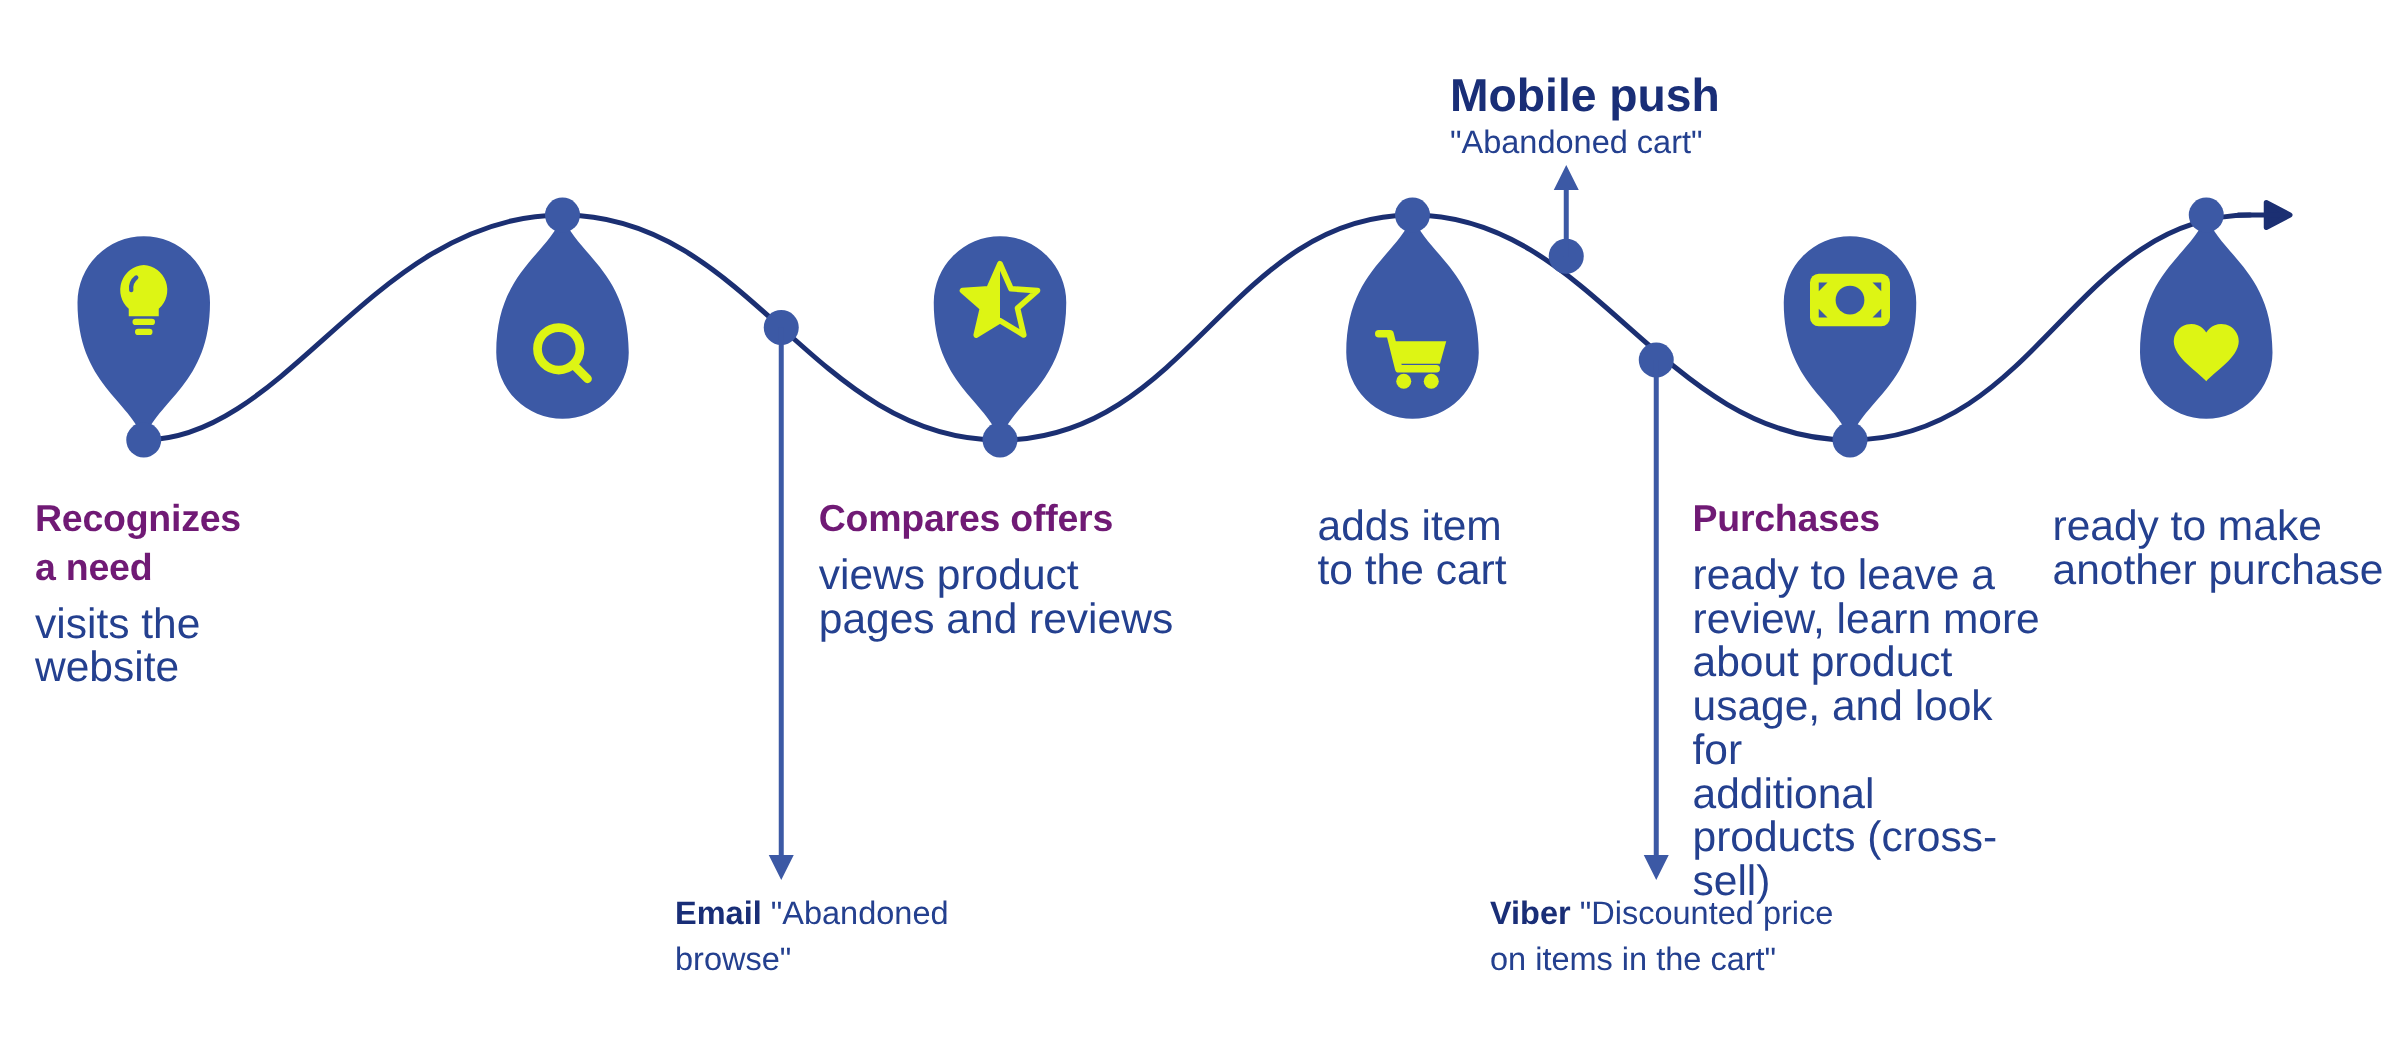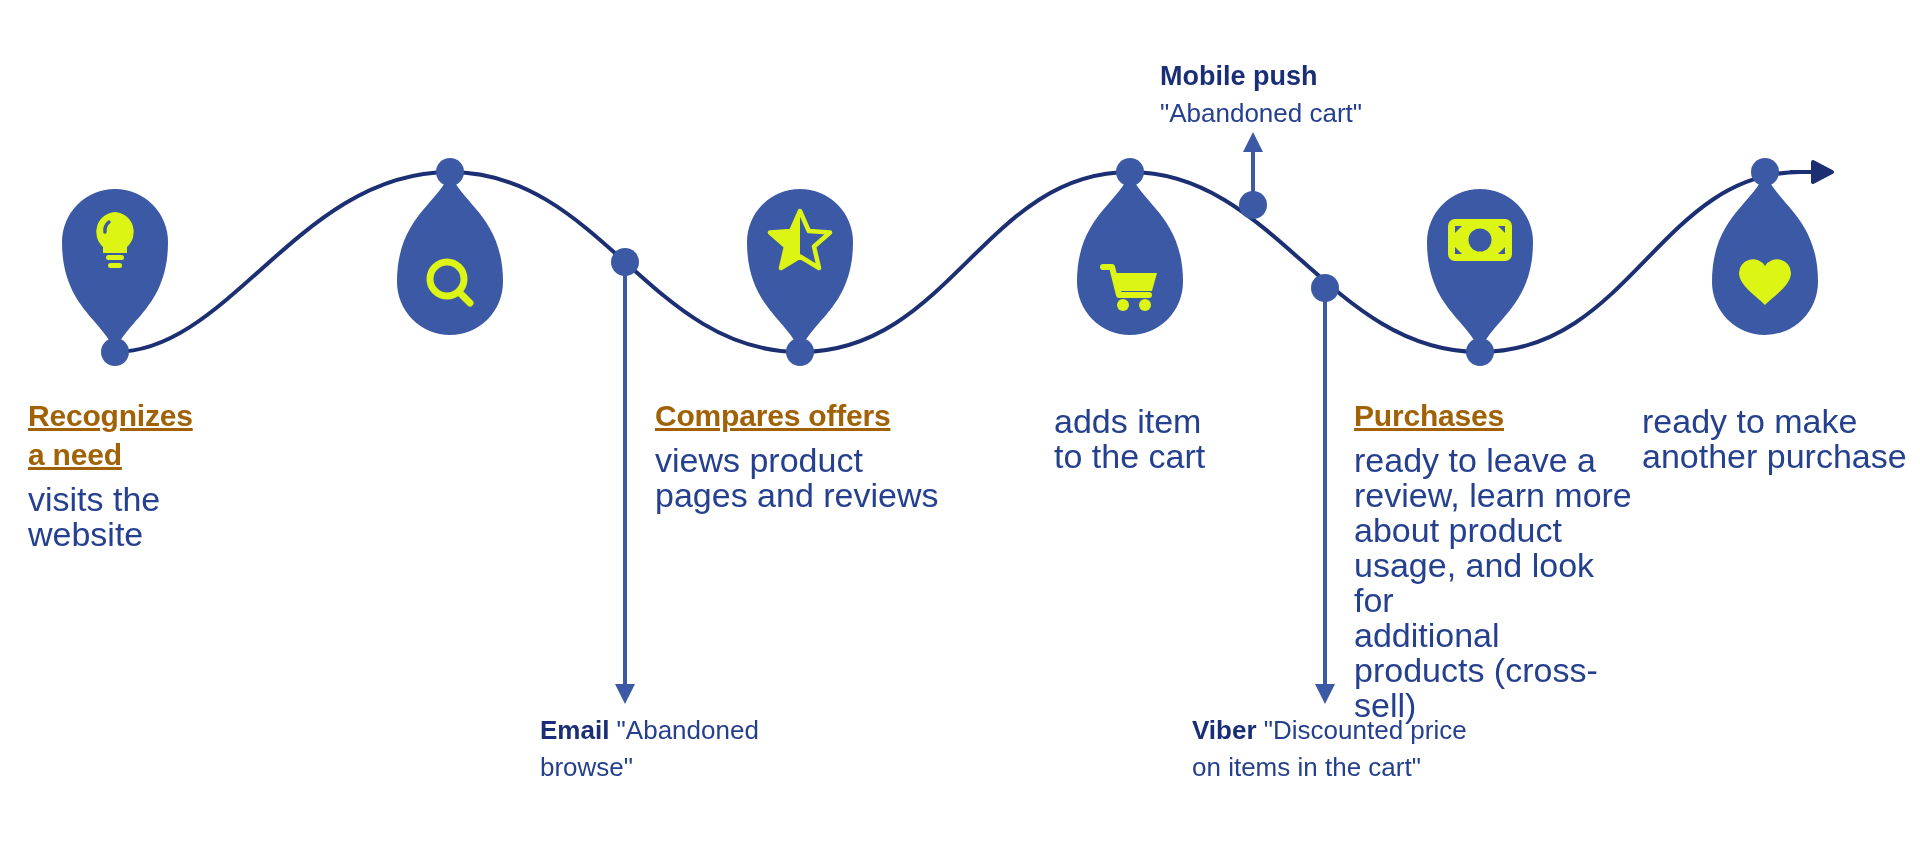--- a/index.html
+++ b/index.html
@@ -29,23 +29,22 @@
   }
   .stage-label {
     position: absolute;
     color: #1c3177;
   }
   .stage-title {
     font-weight: 700;
     font-size: 30px;
     line-height: 39px;
     letter-spacing: -0.2px;
-    color: #a16207;
+    color: #701a75;
     white-space: pre-line;
-    text-decoration: underline;
   }
   .stage-desc {
     font-weight: 400;
     font-size: 34px;
     line-height: 35px;
     color: #24408f;
     margin-top: 8px;
     white-space: pre-line;
   }
   .annot {
@@ -53,21 +52,21 @@
     font-size: 26px;
     line-height: 37px;
     color: #24408f;
   }
   .annot .annot-channel {
     font-weight: 700;
     color: #192e77;
   }
   .annot.stacked .annot-channel {
     display: block;
-    font-size: 27px;
+    font-size: 37px;
     line-height: 37px;
   }
   .annot .annot-msg {
     font-weight: 400;
   }
 </style>
 </head>
 <body>
 
 <div id="stage">

